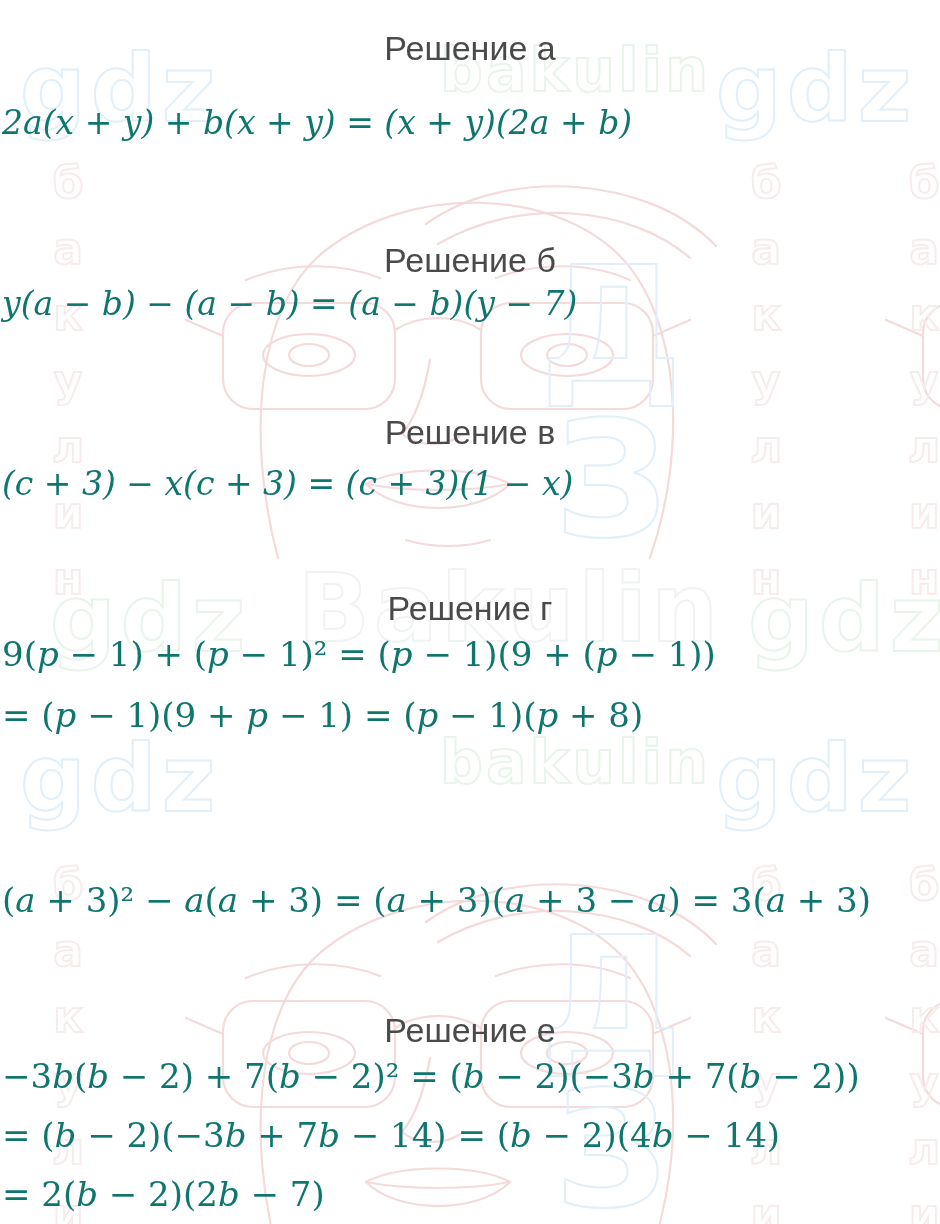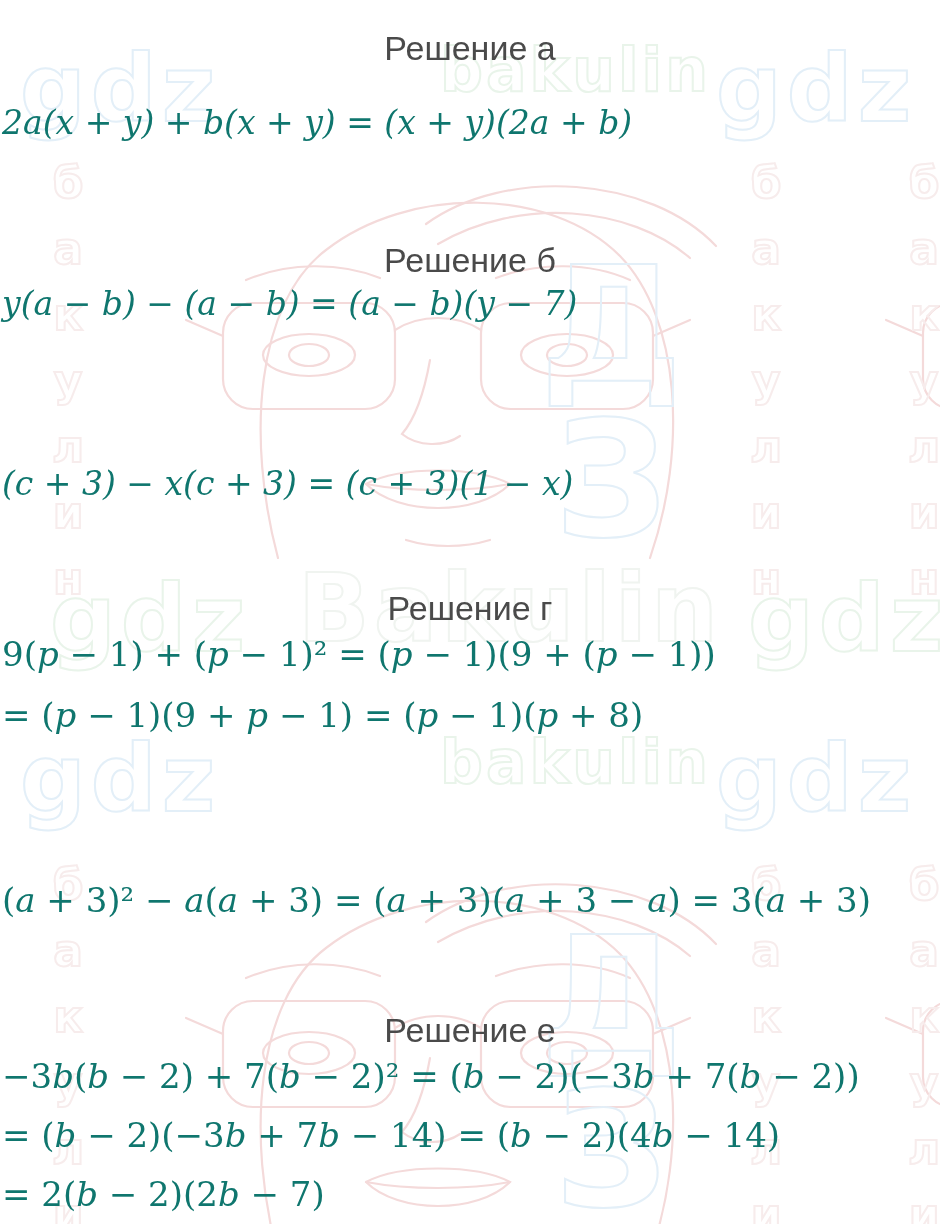--- a/index.html
+++ b/index.html
@@ -173,20 +173,21 @@
 </div>
 
 <div class="content">
 
   <h2 class="sec-heading" style="top:0px">Решение а</h2>
   <div class="eq eq-italic" style="top:103px">2a(x + y) + b(x + y) = (x + y)(2a + b)</div>
 
   <h2 class="sec-heading" style="top:212px">Решение б</h2>
   <div class="eq eq-italic" style="top:284px">y(a − b) − (a − b) = (a − b)(y − 7)</div>
 
+  <h2 class="sec-heading" style="top:384px">Решение в</h2>
   <div class="eq eq-italic" style="top:464px">(c + 3) − x(c + 3) = (c + 3)(1 − x)</div>
 
   <h2 class="sec-heading" style="top:560px">Решение г</h2>
   <div class="eq eq-cm" style="top:634px">9(<i>p</i> − 1) + (<i>p</i> − 1)² = (<i>p</i> − 1)(9 + (<i>p</i> − 1))</div>
   <div class="eq eq-cm" style="top:695px">= (<i>p</i> − 1)(9 + <i>p</i> − 1) = (<i>p</i> − 1)(<i>p</i> + 8)</div>
 
   <div class="eq eq-cm" style="top:880px">(<i>a</i> + 3)² − <i>a</i>(<i>a</i> + 3) = (<i>a</i> + 3)(<i>a</i> + 3 − <i>a</i>) = 3(<i>a</i> + 3)</div>
 
   <h2 class="sec-heading" style="top:982px">Решение е</h2>
   <div class="eq eq-cm" style="top:1056px">−3<i>b</i>(<i>b</i> − 2) + 7(<i>b</i> − 2)² = (<i>b</i> − 2)(−3<i>b</i> + 7(<i>b</i> − 2))</div>

